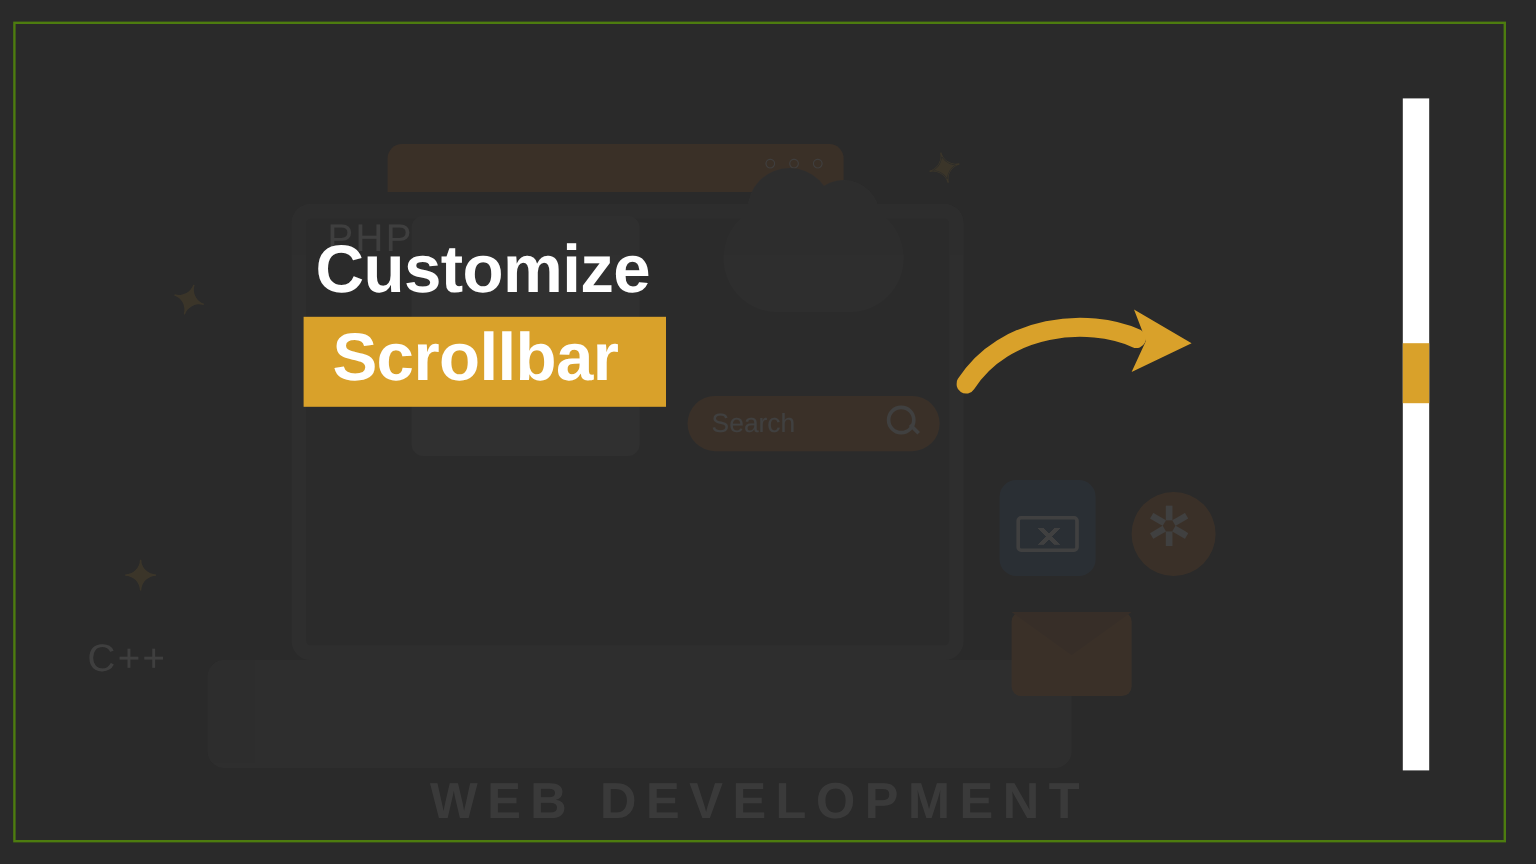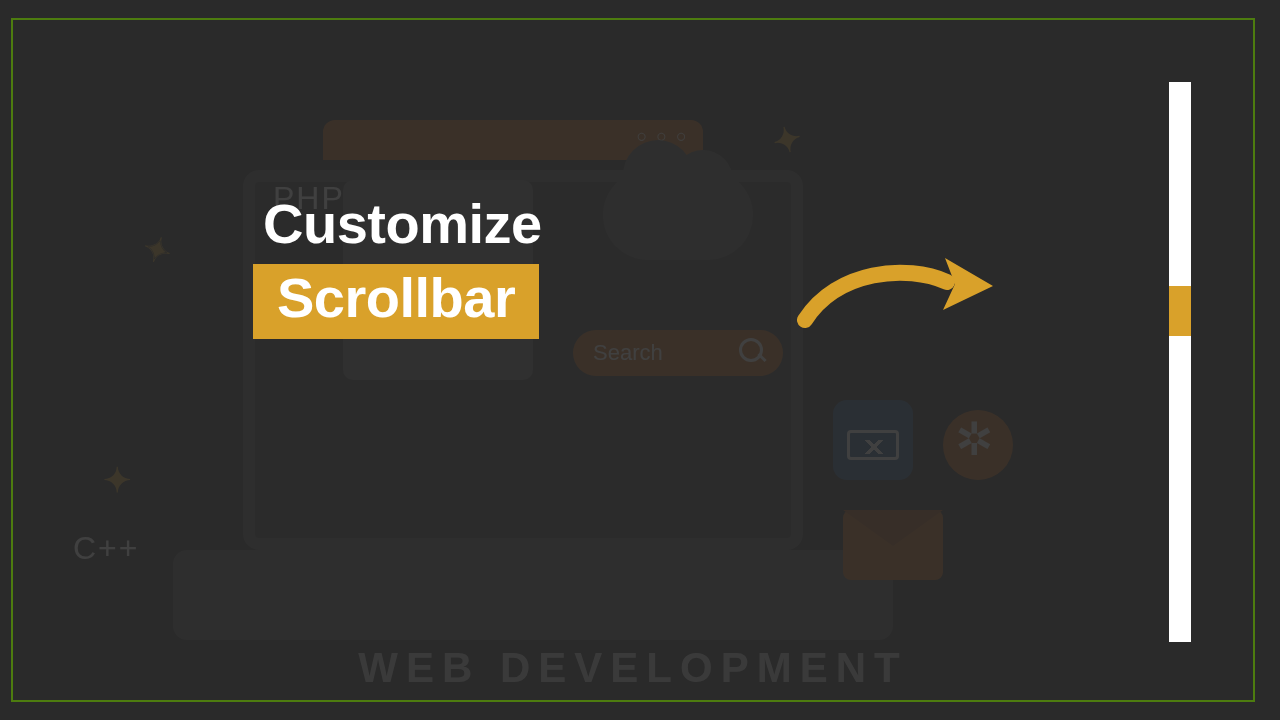--- a/index.html
+++ b/index.html
@@ -152,21 +152,21 @@
   }
   .title .line {
     display: block;
     font-size: 56px;
     letter-spacing: -0.5px;
   }
   .title .hl {
     display: inline-block;
     background: #d9a12a;
     color: #ffffff;
-    padding: 4px 24px 10px 24px;
+    padding: 4px 40px 10px 24px;
     margin: 10px 0 10px -10px;
   }
 
   
   .arrow {
     position: absolute;
     left: 784px; top: 220px;
     width: 200px; height: 100px;
     pointer-events: none;
   }

